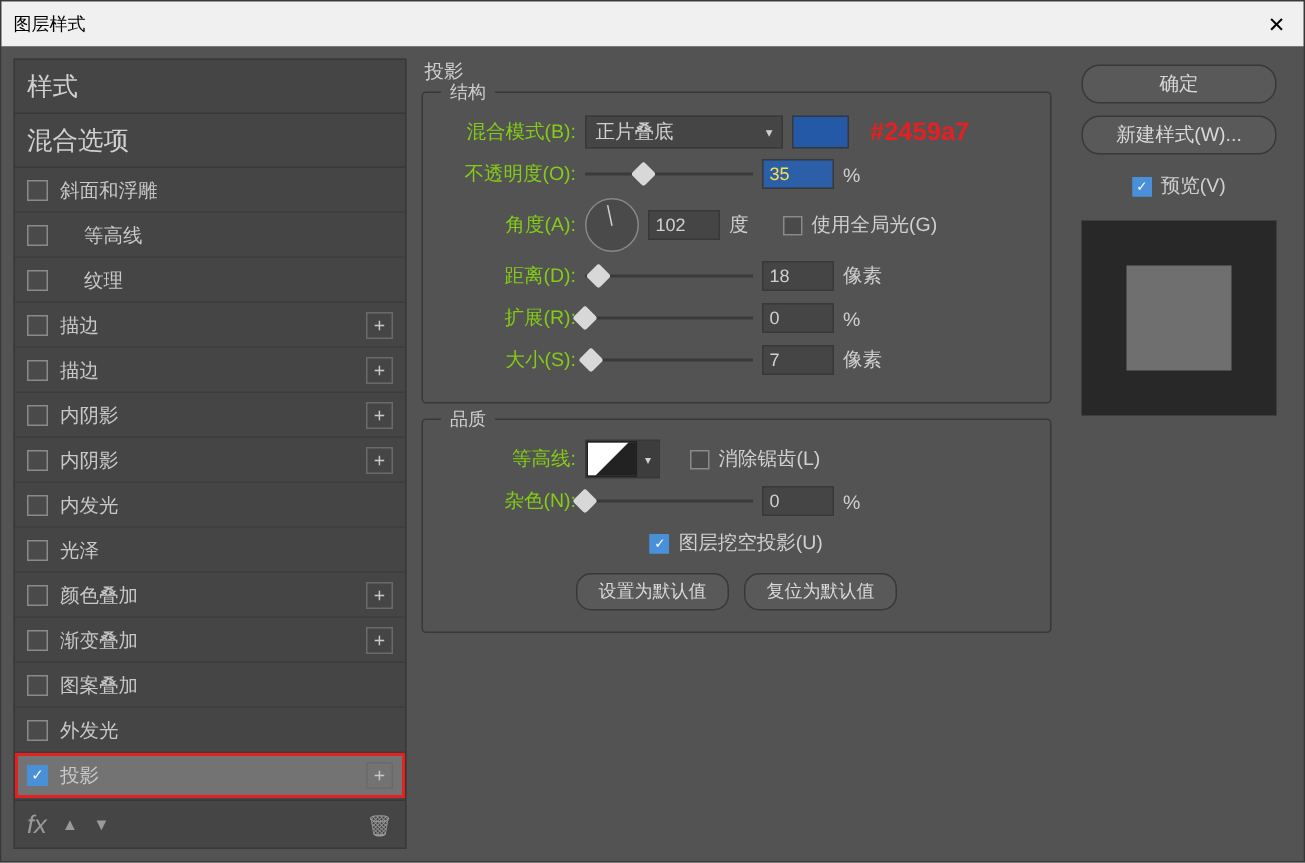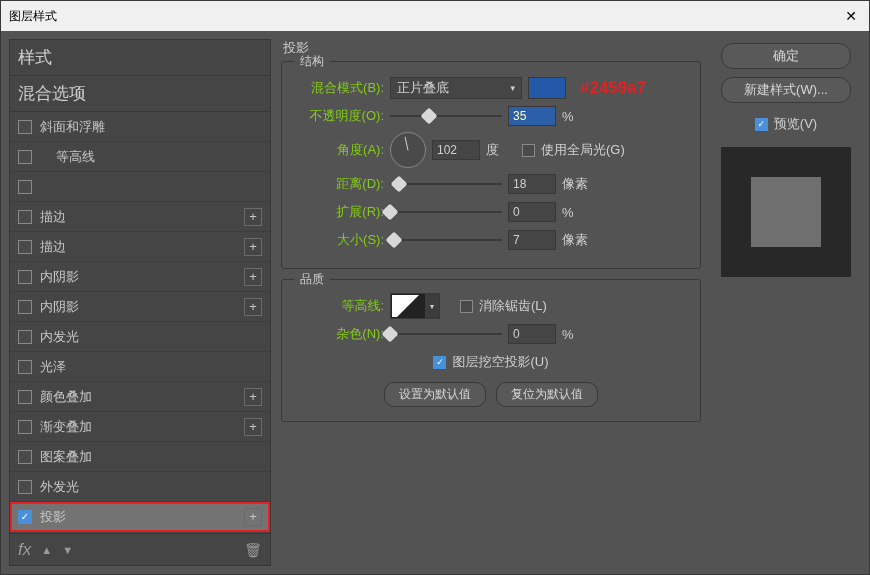--- a/index.html
+++ b/index.html
@@ -33,21 +33,21 @@
 .row { display: flex; align-items: center; height: 28px; gap: 6px; }
 .row .lbl { width: 88px; text-align: right; color: #84cc16; }
 .select { width: 132px; height: 22px; background: #454545; border: 1px solid #383838; color: #d0d0d0; display: flex; align-items: center; padding: 0 6px; justify-content: space-between; }
 .select .caret { font-size: 9px; }
 .swatch { width: 38px; height: 22px; border: 1px solid #383838; }
 .hexlabel { color: #e62020; font-weight: bold; font-size: 17px; margin-left: 8px; }
 .slider { position: relative; width: 112px; height: 14px; }
 .slider .track { position: absolute; top: 6px; left: 0; right: 0; height: 2px; background: #3a3a3a; }
 .slider .thumb { position: absolute; top: 1px; width: 12px; height: 12px; background: #d8d8d8; transform: translateX(-50%) rotate(45deg); border-radius: 2px; }
 .numbox { width: 48px; height: 20px; background: #454545; border: 1px solid #383838; color: #d0d0d0; padding: 0 4px; display: flex; align-items: center; font-size: 12px; }
-.numbox.hl { background: #2b5fa8; color: #fef9c3; }
+.numbox.hl { background: #2b5fa8; color: #fde047; }
 .unit { width: 30px; }
 .anglewheel { width: 36px; height: 36px; border: 1px solid #888; border-radius: 50%; position: relative; background: #4a4a4a; }
 .anglewheel .needle { position: absolute; left: 50%; top: 50%; width: 14px; height: 1px; background: #d0d0d0; transform-origin: left center; transform: rotate(-102deg); }
 .cbsmall { width: 13px; height: 13px; border: 1px solid #8a8a8a; background: #4a4a4a; display: inline-flex; align-items: center; justify-content: center; font-size: 9px; color: #fff; }
 .cbsmall.checked { background: #4a90d9; border-color: #4a90d9; }
 .contour { width: 34px; height: 24px; background: linear-gradient(135deg,#fff 0%,#fff 49%,#222 51%,#222 100%); border: 1px solid #222; }
 .contour-wrap { display: flex; align-items: center; border: 1px solid #383838; }
 .contour-wrap .dd { width: 14px; height: 24px; background: #3d3d3d; display: flex; align-items: center; justify-content: center; font-size: 8px; }
 .btn-row { display: flex; gap: 10px; justify-content: center; margin-top: 6px; }
 .pbtn { padding: 3px 14px; background: #595959; border: 1px solid #383838; border-radius: 10px; color: #d8d8d8; font-size: 12px; cursor: pointer; }
@@ -77,20 +77,21 @@
             <span class="lbl">斜面和浮雕</span>
           </div>
           <div class="style-item">
             <span class="cb"></span>
             <span class="spacer" style="width: 16px;"></span>
             <span class="lbl">等高线</span>
           </div>
           <div class="style-item">
             <span class="cb"></span>
             <span class="spacer" style="width: 16px;"></span>
+            <span class="lbl">纹理</span>
           </div>
           <div class="style-item">
             <span class="cb"></span>
             <span class="lbl">描边</span>
             <span class="plus">+</span>
           </div>
           <div class="style-item">
             <span class="cb"></span>
             <span class="lbl">描边</span>
             <span class="plus">+</span>

